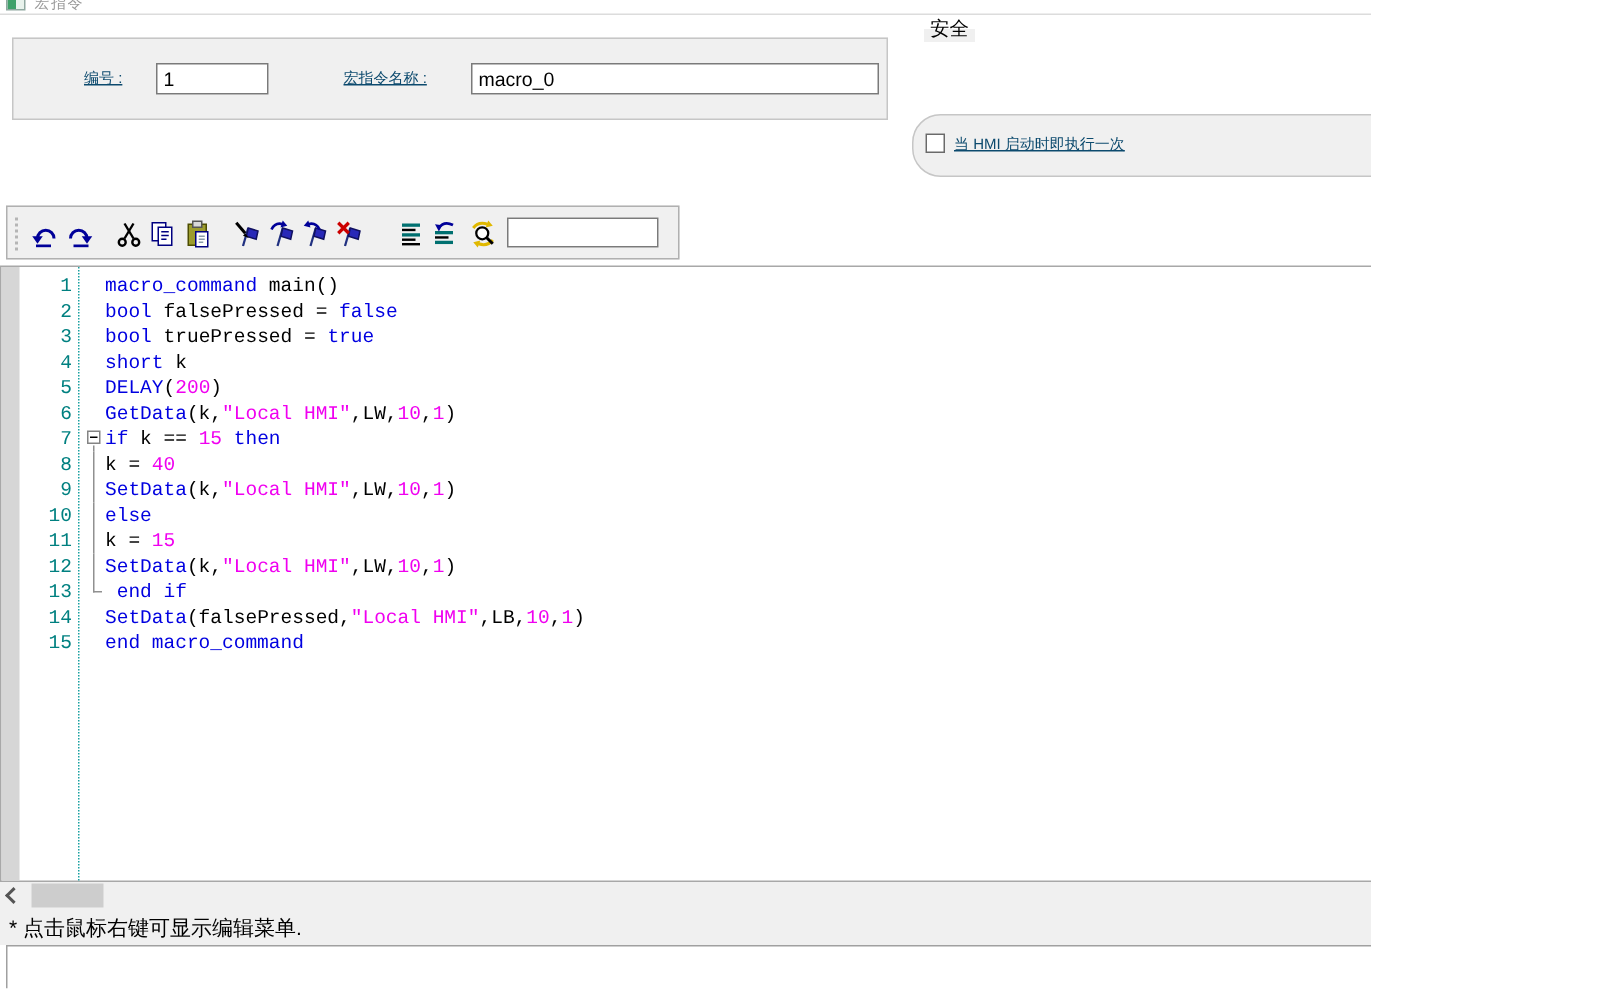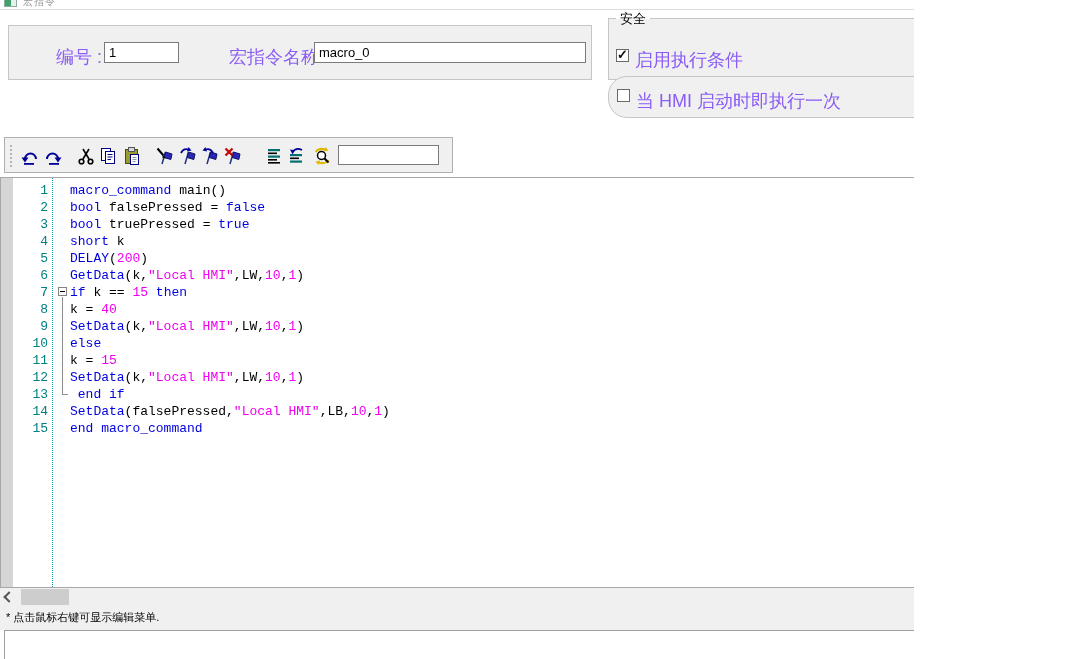--- a/index.html
+++ b/index.html
@@ -13,21 +13,21 @@
   #win-title{left:23px;top:-5px;font-size:10px;color:#9a9a9a;letter-spacing:1px;}
   #max-btn{left:1008px;top:-5px;width:13px;height:11px;border:1px solid #9a9a9a;background:#fff;}
   #grip{left:1046px;top:0;width:16px;height:9px;}
   #grip span{position:absolute;width:2px;height:2px;background:#aaa;}
   #grip span:nth-child(1){left:12px;top:0;}
   #grip span:nth-child(2){left:7px;top:4px;}
   #grip span:nth-child(3){left:2px;top:8px;}
 
   
   .gbox{background:#f0f0f0;border:1px solid #c6c6c6;}
-  .lbl{font-size:18px;color:#8b5cf6;white-space:nowrap;}
+  .lbl{font-size:10px;color:#0c4a6e;white-space:nowrap;text-decoration:underline;}
   .tinput{background:#fff;border:1px solid #7a7a7a;font-size:13px;padding:0 4px;font-family:"Liberation Sans",sans-serif;outline:none;}
 
   
   .cb{width:13px;height:13px;background:#fff;border:1px solid #6a6a6a;position:relative;}
   .cb.checked::after{content:"✓";position:absolute;left:0px;top:-3px;font-size:13px;font-weight:bold;color:#111;}
 
   
   #sec-box{left:608px;top:18px;width:449px;height:62px;background:#f0f0f0;border:1px solid #c6c6c6;}
   #sec-legend{left:616px;top:10px;padding:0 4px;font-size:13px;background:linear-gradient(180deg,#ffffff 50%,#f0f0f0 50%);}
   #settings-btn{left:312px;top:20px;width:110px;height:27px;background:#e3e3e3;border:1px solid #9d9d9d;font-size:13px;display:flex;align-items:center;justify-content:center;cursor:default;}
@@ -69,21 +69,21 @@
   #v-thumb{left:1px;right:1px;top:19px;height:358px;background:#cdcdcd;position:absolute;}
   #v-down{left:0;bottom:0;width:18px;height:17px;}
   #hscroll{left:0;top:588px;width:1044px;height:18px;}
   #h-left{left:0;top:0;width:18px;height:18px;}
   #h-thumb{left:21px;top:1px;bottom:1px;width:48px;background:#cdcdcd;position:absolute;}
   #h-right{right:0;top:0;width:18px;height:18px;}
   #sb-corner{left:1044px;top:588px;width:21px;height:18px;background:#f0f0f0;}
 
   
   #status-strip{left:0;top:606px;width:1065px;height:24px;background:#f0f0f0;}
-  #status-text{left:6px;top:4px;font-size:11px;color:#000;}
+  #status-text{left:6px;top:4px;font-size:14px;color:#000;}
   #msg-panel{left:4px;top:630px;width:1056px;height:40px;background:#fff;border:1px solid #a0a0a0;}
 </style>
 </head>
 <body>
 
 <div id="win">
 
   <div class="abs" id="titlebar">
     <div class="abs" id="win-icon"></div>
     <div class="abs" id="win-title">宏指令</div>
@@ -95,25 +95,20 @@
       </div>
   </div>
 
   <div class="abs gbox" style="left:8px;top:25px;width:584px;height:55px;">
     <span class="abs lbl" style="left:47px;top:19px;">编号 :</span>
     <input class="abs tinput" style="left: 95px; top: 16px; width: 75px; height: 21px;" value="1">
     <span class="abs lbl" style="left:220px;top:19px;">宏指令名称 :</span>
     <input class="abs tinput" style="left: 305px; top: 16px; width: 272px; height: 21px;" value="macro_0">
   </div>
 
-  <div class="abs" id="sec-box">
-    <div class="abs cb checked" style="left:7px;top:30px;"></div>
-    <span class="abs lbl" style="left:26px;top:29px;">启用执行条件</span>
-    <div class="abs" id="settings-btn">设置...</div>
-  </div>
   <span class="abs" id="sec-legend">安全</span>
 
   <div class="abs gbox" style="left:608px;top:76px;width:449px;height:42px;border-radius:19px;">
     <div class="abs cb" style="left:8px;top:12px;"></div>
     <span class="abs lbl" style="left:27px;top:12px;">当 HMI 启动时即执行一次</span>
   </div>
 
   <div class="abs" id="toolbar">
     <div class="abs" id="gripper"></div>
 

